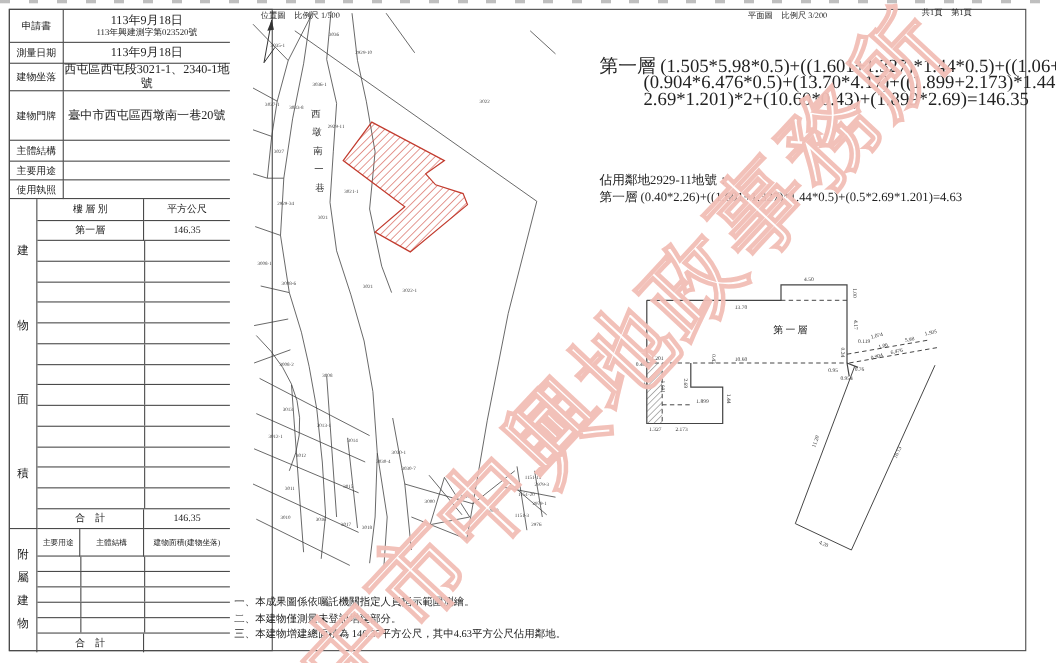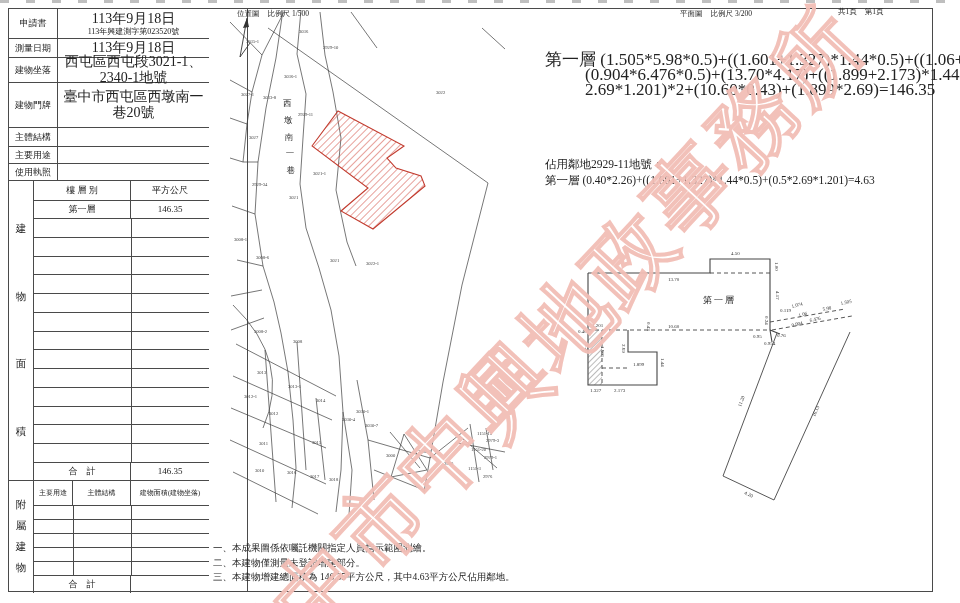--- a/index.html
+++ b/index.html
@@ -8,21 +8,21 @@
         font-family:"Liberation Serif","DejaVu Serif",serif;color:#222}
   .top-sliver{position:absolute;left:0;top:0;width:960px;height:3px;
         background:repeating-linear-gradient(90deg,#8a8a8a 0 9px,transparent 9px 26px);opacity:.55}
   .sheet-border{position:absolute;left:8px;top:8px;width:925px;height:584px;border:1px solid #4a4a4a}
   
   #info{position:absolute;left:8px;top:8px;width:240px;height:584px;border:1px solid #4a4a4a;background:transparent}
   .cell{position:absolute;display:flex;align-items:center;justify-content:center;text-align:center;
         border-right:1px solid #4a4a4a;border-bottom:1px solid #4a4a4a;font-size:9px;line-height:1.15}
   .noR{border-right:none}.noB{border-bottom:none}
   .v2{flex-direction:column}
-  .f8{font-size:8px}.f85{font-size:14px}.f7{font-size:7px}
+  .f8{font-size:8px}.f85{font-size:11px}.f7{font-size:7px}
   .vert{flex-direction:column;justify-content:space-around;font-size:10.5px;padding:14px 0}
   #area-empty,#annex-empty{position:absolute;left:25px;width:175px;display:flex;flex-direction:column}
   #area-empty{top:210px;height:244px}
   #annex-empty{top:497px;height:70px}
   .erow{flex:1;position:relative;border-bottom:1px solid #4a4a4a}
   .erow.a::after,.erow.b::after{content:"";position:absolute;left:97px;top:0;height:100%;border-left:1px solid #4a4a4a}
   .erow.b::before{content:"";position:absolute;left:39px;top:0;height:100%;border-left:1px solid #4a4a4a}
   
   .hdr{position:absolute;display:flex;gap:8px;font-size:7.5px;white-space:nowrap}
   

